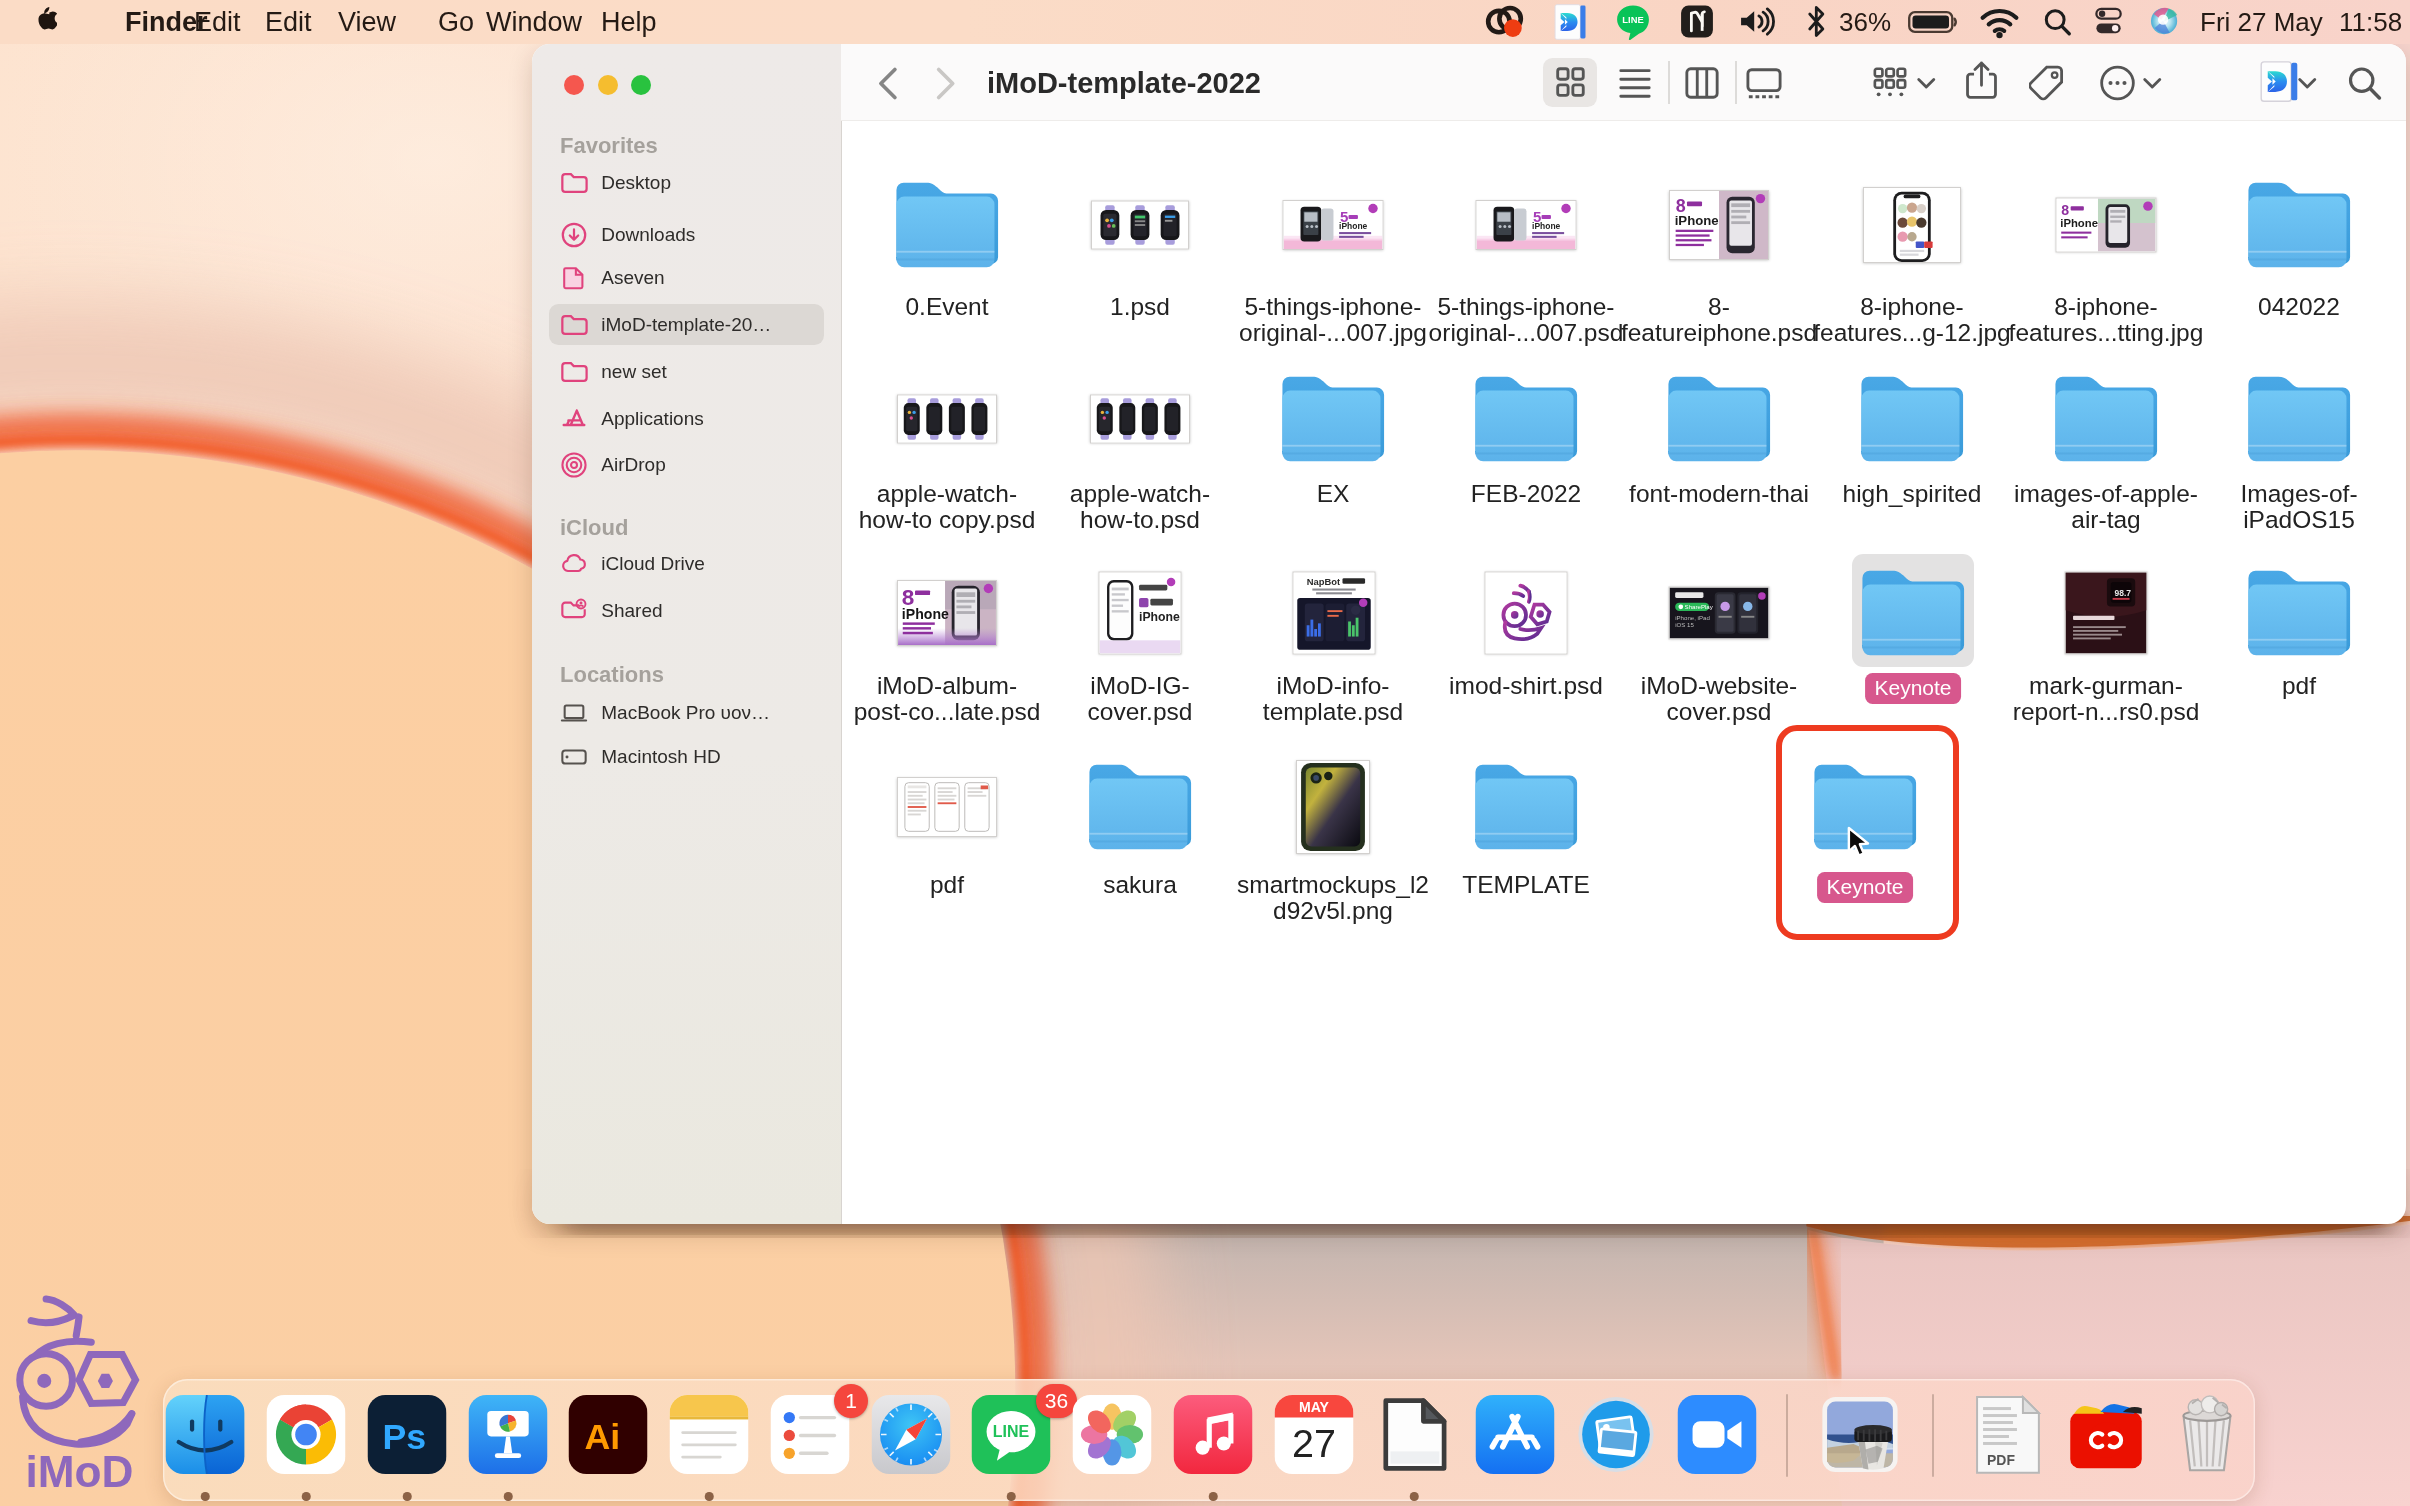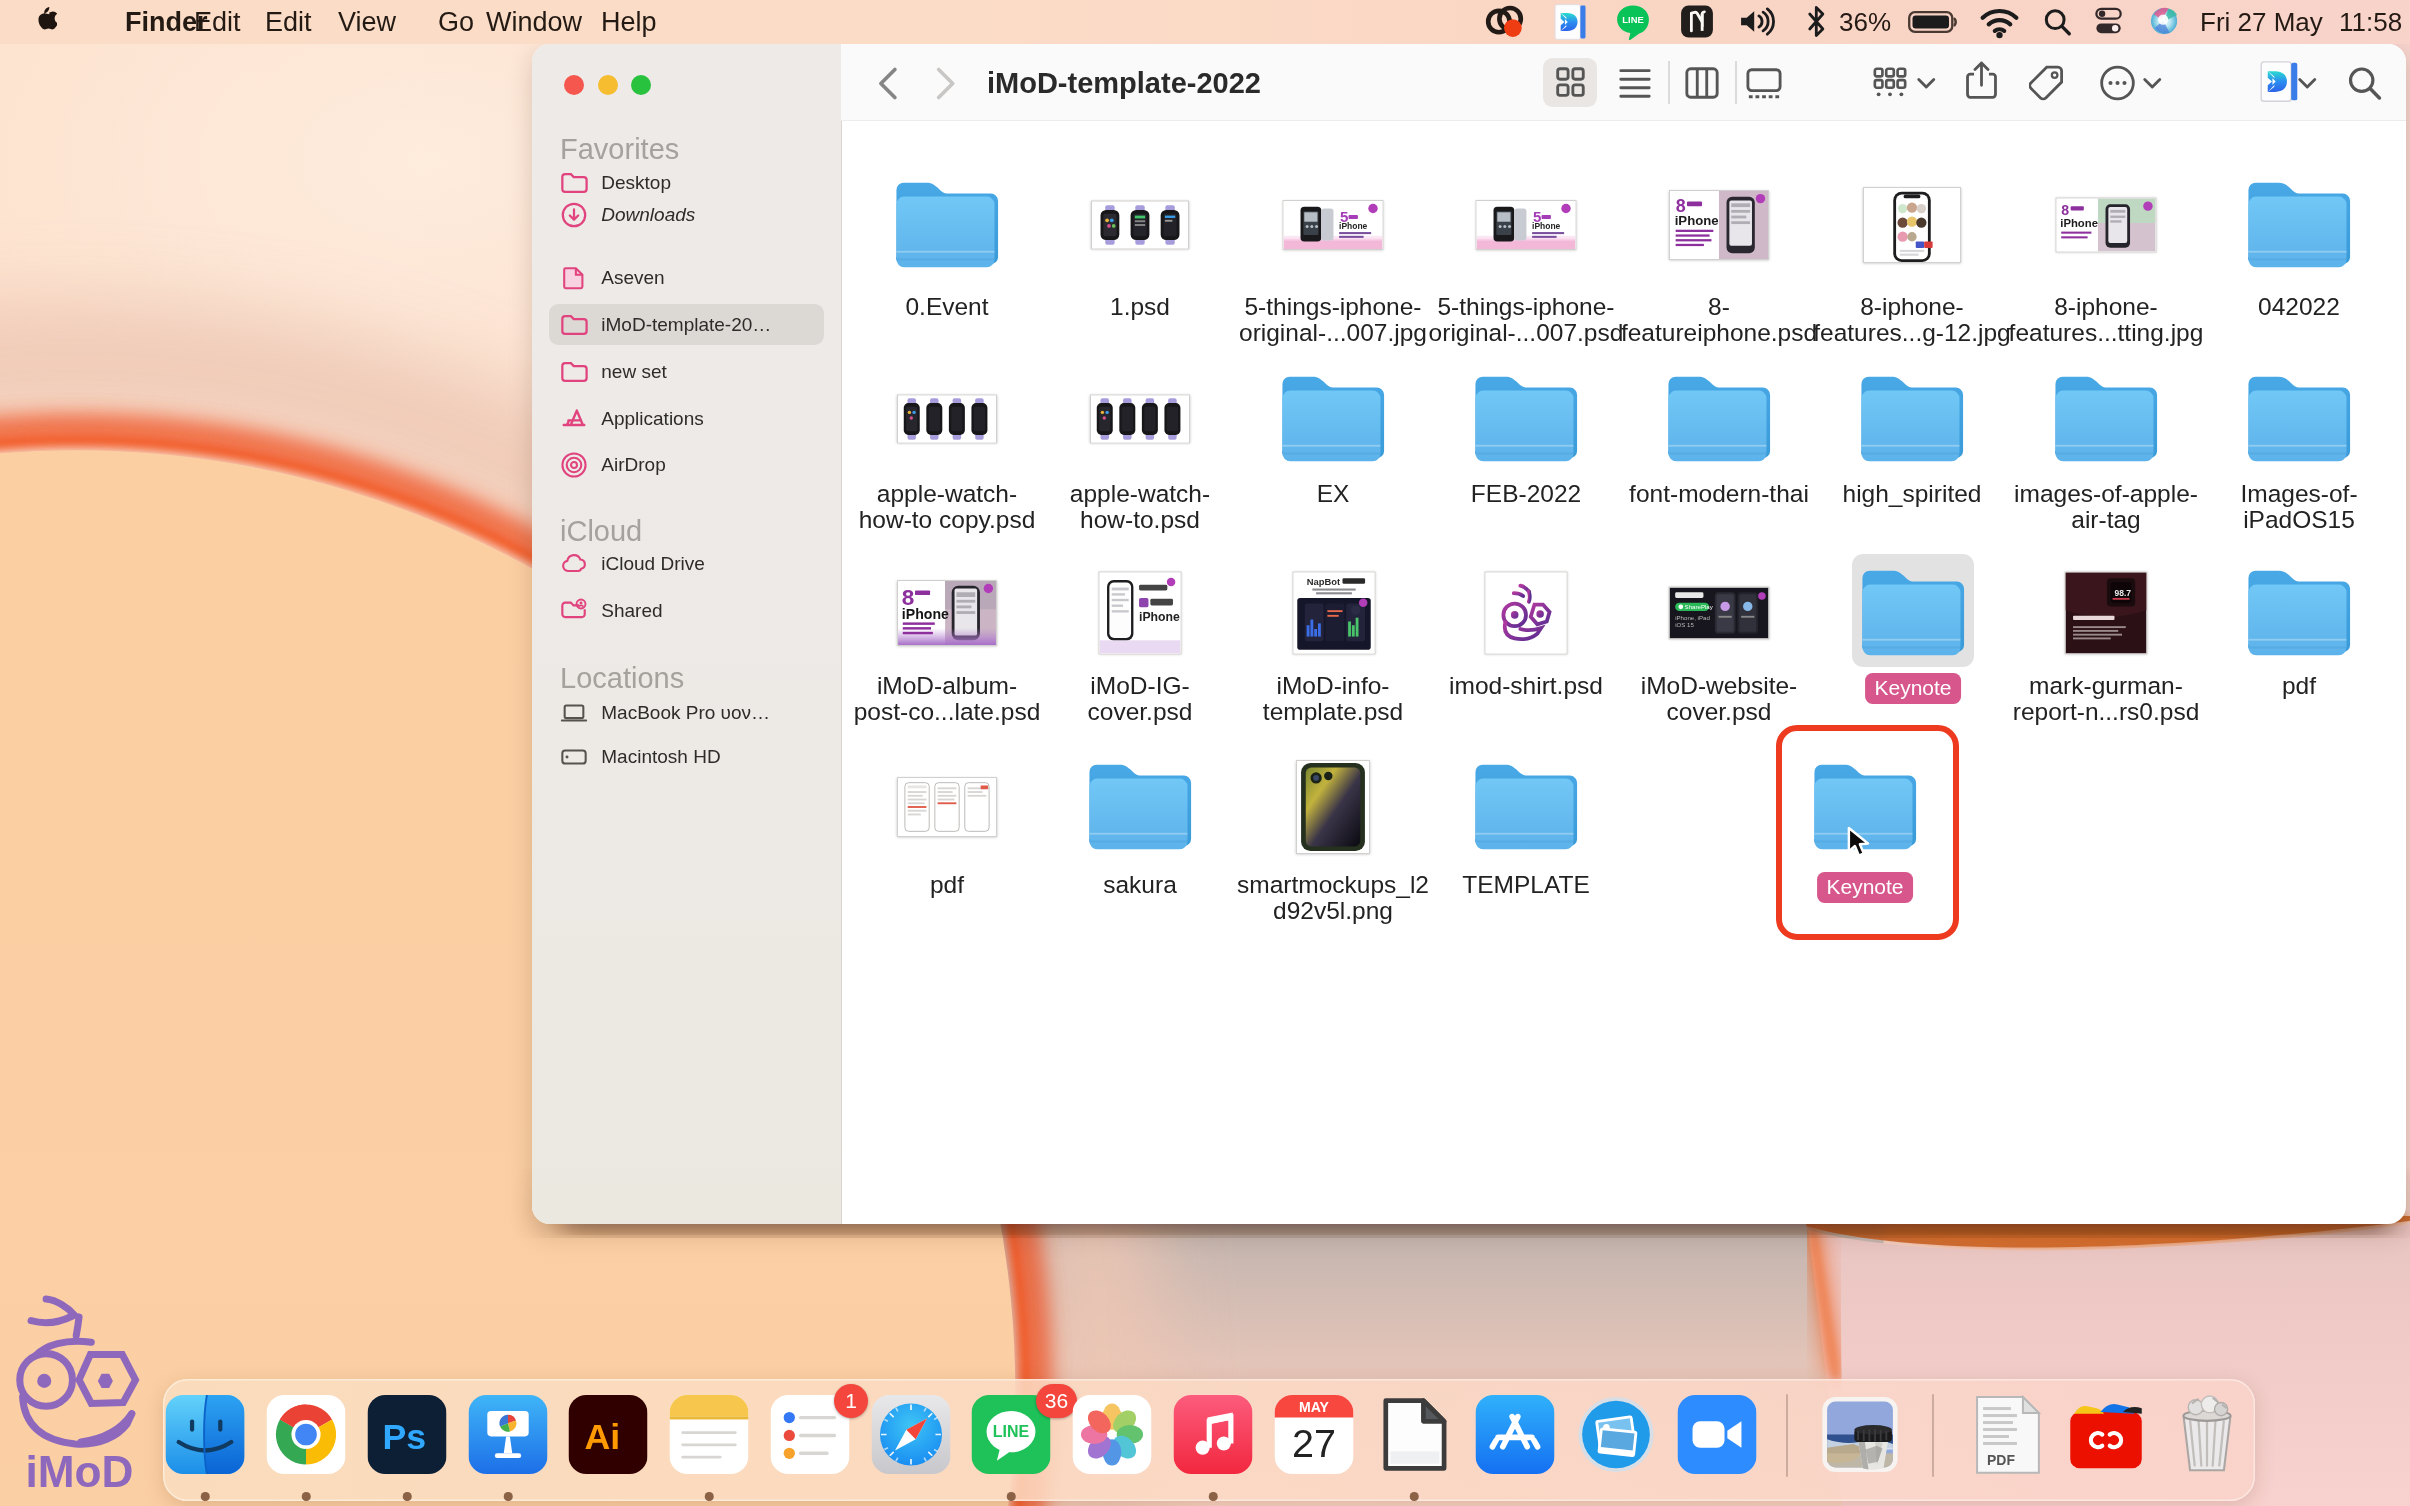--- a/index.html
+++ b/index.html
@@ -15,21 +15,21 @@
  box-shadow:0 9.4px 24.5px rgba(60,25,12,.18);}
 #sidebar{position:absolute;left:0;top:0;width:309px;height:1180px;border-radius:18px 0 0 18px;
  background:linear-gradient(180deg,#eeeae8 0%,#edeae6 60%,#eae8df 100%);
  border-right:0.9px solid #d8d4d0;}
 #toolbar{position:absolute;left:309px;top:0;width:1565px;height:76px;border-radius:0 18px 0 0;background:#fbfafa;border-bottom:0.9px solid #eeecea;}
 .tl{position:absolute;top:76px;width:20px;height:20px;border-radius:50%;}
 #content{position:absolute;left:310px;top:77px;width:1563px;height:1102px;border-radius:0 0 18px 0;background:#fff;overflow:hidden;}
 
 .srow{position:absolute;left:17px;width:282px;height:41px;display:flex;align-items:center;font-size:19px;color:#2e2c2a;white-space:nowrap;overflow:visible;}
 .srow .sic{width:28px;height:28px;margin-left:11.3px;margin-right:13px;flex:0 0 28px;}
-.shead{position:absolute;left:28px;font-size:29px;font-weight:normal;color:#a5a19c;}
+.shead{position:absolute;left:28px;font-size:22px;font-weight:bold;color:#a5a19c;}
 
 .lab{position:absolute;font-size:24.5px;line-height:26px;color:#222;text-align:center;width:198px;transform:translateX(-99px);}
 .thumb{position:absolute;background:#fff;border:0.9px solid #d2d0ce;box-shadow:0 0.9px 2.8px rgba(0,0,0,.25);transform:translate(-50%,-50%);}
 .fold{position:absolute;width:114px;height:97px;transform:translate(-50%,-50%);}
 
 #dock{position:absolute;left:163px;top:1379px;width:2092px;height:122px;border-radius:24.5px;
  background:linear-gradient(90deg,rgba(250,222,192,.85) 0%,rgba(252,219,196,.85) 45%,rgba(250,211,202,.85) 100%);
  box-shadow:inset 0 0 0 1.4px rgba(255,255,255,.45),0 5.6px 19px rgba(120,60,30,.18);}
 .dk{position:absolute;top:1395px;width:79px;height:79px;transform:translateX(-50%);}
 .ddot{position:absolute;top:1492px;width:8.5px;height:8.5px;border-radius:50%;background:#8c6246;transform:translateX(-50%);}
@@ -119,21 +119,21 @@
   <text x="27" y="250" font-size="47" font-weight="bold" letter-spacing="0" font-family="Liberation Sans">iMoD</text>
  </g>
 </svg>
 
 <div id="win">
   <div id="sidebar">
     <div class="shead" style="top:89px;">Favorites</div>
     <div class="srow" style="top:118px;"><svg class="sic" viewBox="0 0 30 30">
             <path d="M2.5 8.5 a3 3 0 0 1 3-3 h6.2 l3 3.2 h10.8 a3 3 0 0 1 3 3 v9.8 a3 3 0 0 1 -3 3 h-20 a3 3 0 0 1 -3-3 z" fill="none" stroke="#e0437d" stroke-width="2.4"></path>
           </svg>Desktop</div>
-    <div class="srow" style="top:150px;font-style:italic;"><svg class="sic" viewBox="0 0 30 30">
+    <div class="srow" style="top:170px;"><svg class="sic" viewBox="0 0 30 30">
             <circle cx="15" cy="15" r="12" fill="none" stroke="#e0437d" stroke-width="2.4"></circle>
             <path d="M15 9 v10 M10.5 15.5 L15 20 l4.5-4.5" fill="none" stroke="#e0437d" stroke-width="2.4" stroke-linecap="round" stroke-linejoin="round"></path>
           </svg>Downloads</div>
     <div class="srow" style="top:213px;"><svg class="sic" viewBox="0 0 30 30">
             <path d="M6 4.5 h11 l7 7 v13 a1.5 1.5 0 0 1 -1.5 1.5 h-16.5 a1.5 1.5 0 0 1 -1.5 -1.5 v-18.5 a1.5 1.5 0 0 1 1.5 -1.5z" fill="#f9d2e2" stroke="#e0437d" stroke-width="2.2"></path>
             <path d="M17 4.5 v7 h7" fill="none" stroke="#e0437d" stroke-width="2.2"></path>
           </svg>Aseven</div>
     <div style="position:absolute;left:17px;top:260px;width:275px;height:41px;border-radius:9.4px;background:#dcd8d4;"></div>
     <div class="srow" style="top:260px;"><svg class="sic" viewBox="0 0 30 30">
             <path d="M2.5 8.5 a3 3 0 0 1 3-3 h6.2 l3 3.2 h10.8 a3 3 0 0 1 3 3 v9.8 a3 3 0 0 1 -3 3 h-20 a3 3 0 0 1 -3-3 z" fill="none" stroke="#e0437d" stroke-width="2.4"></path>

